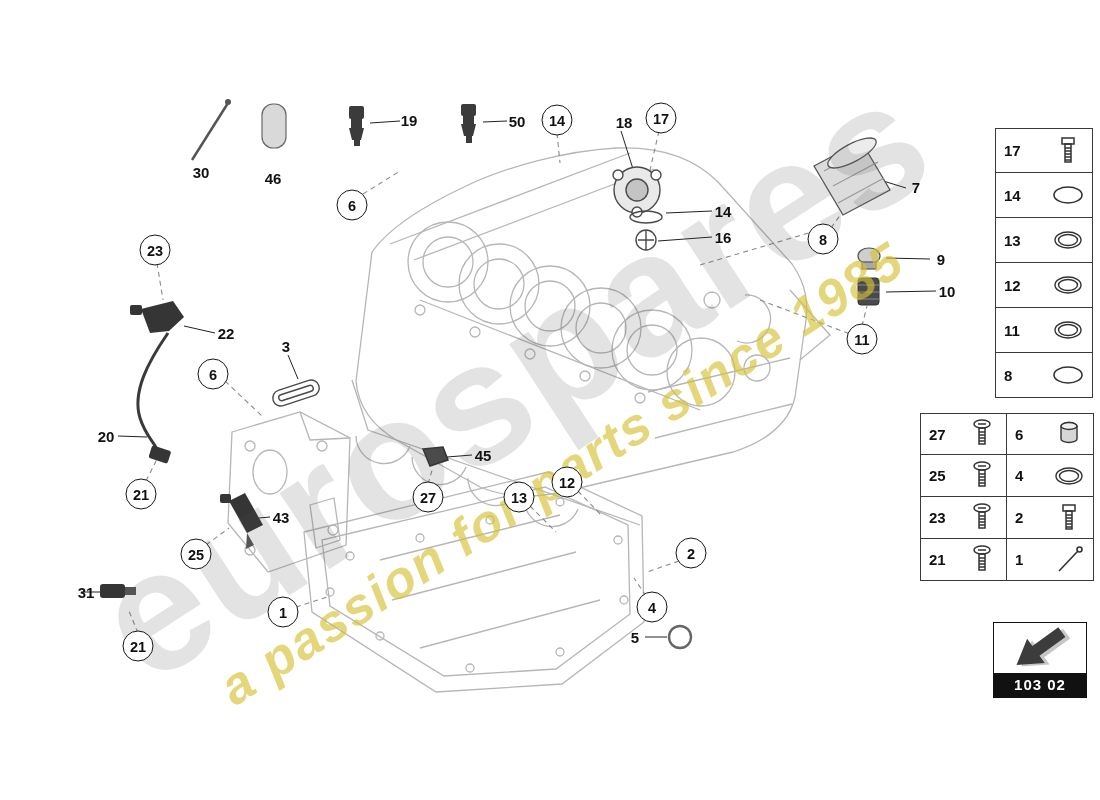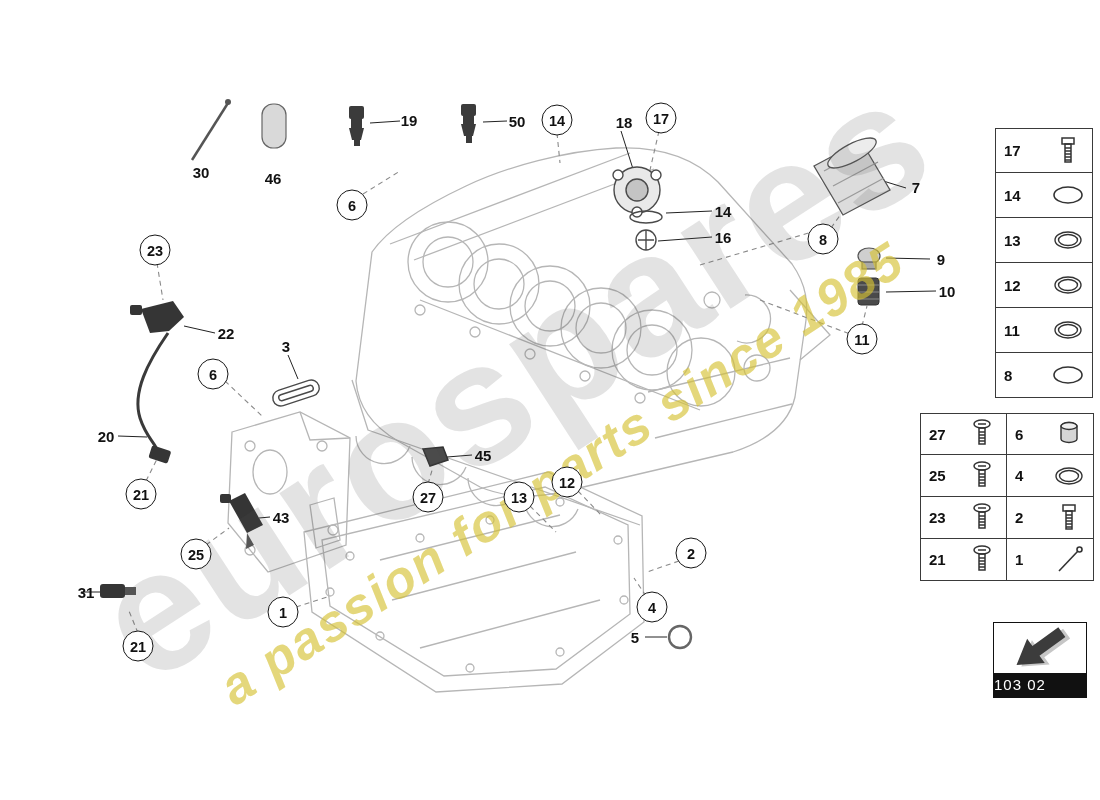--- a/index.html
+++ b/index.html
@@ -53,22 +53,22 @@
   .legend-bottom .lcell:nth-child(even) { border-left:none; }
   .lnum { font-size:15px; font-weight:600; }
   .licon { width:36px; height:34px; display:flex; align-items:center; justify-content:center; }
 
   .nav-box {
     position:absolute; left:993px; top:622px; width:94px; z-index:6;
     border:1.5px solid #111; background:#fff; box-sizing:border-box;
   }
   .nav-box svg { display:block; margin:0 auto; }
   .nav-code {
-    background:#111; color:#fff; text-align:left;
-    font-size:15px; font-weight:400; letter-spacing:1px; padding:3px 0 4px 0;
+    background:#111; color:#fff; text-align:center;
+    font-size:15px; font-weight:700; letter-spacing:1px; padding:3px 0 4px 0;
   }
 </style>
 </head>
 <body>
 
 <div class="page">
 
   <svg width="0" height="0" style="position:absolute">
     <defs>
       <g id="sym-bolt" stroke="#333" fill="none" stroke-width="1.5">

